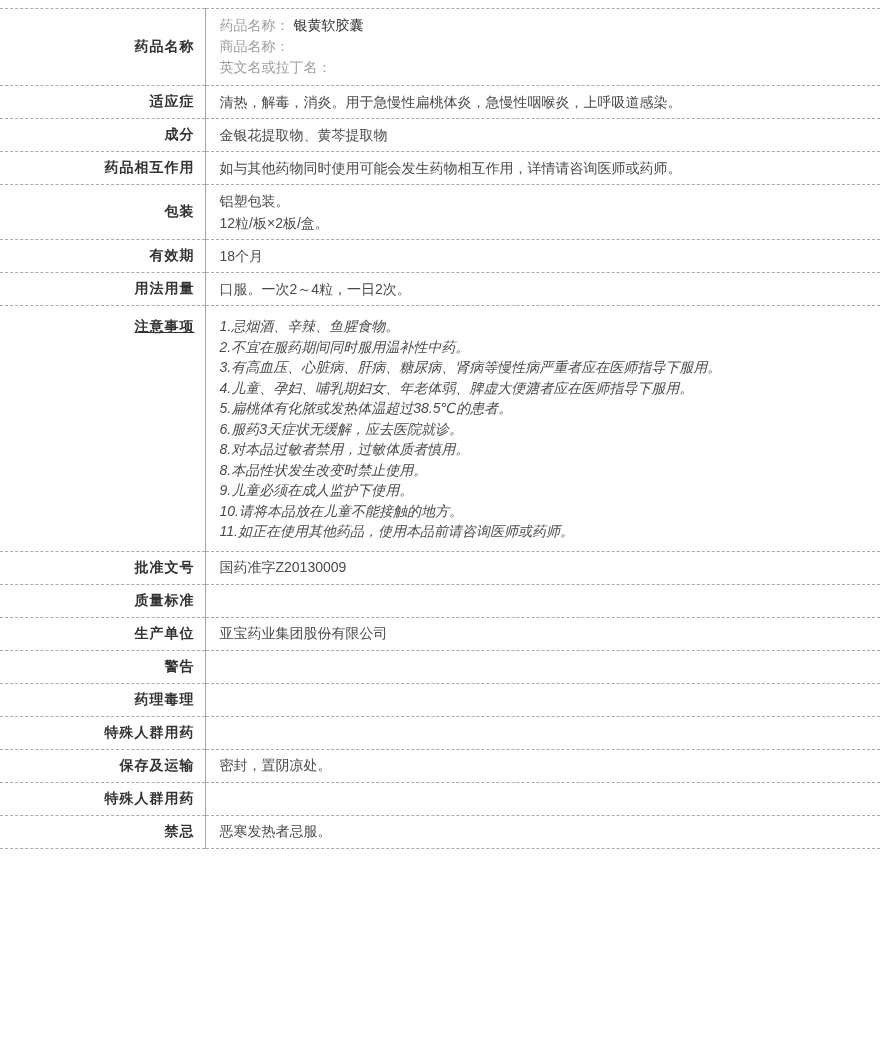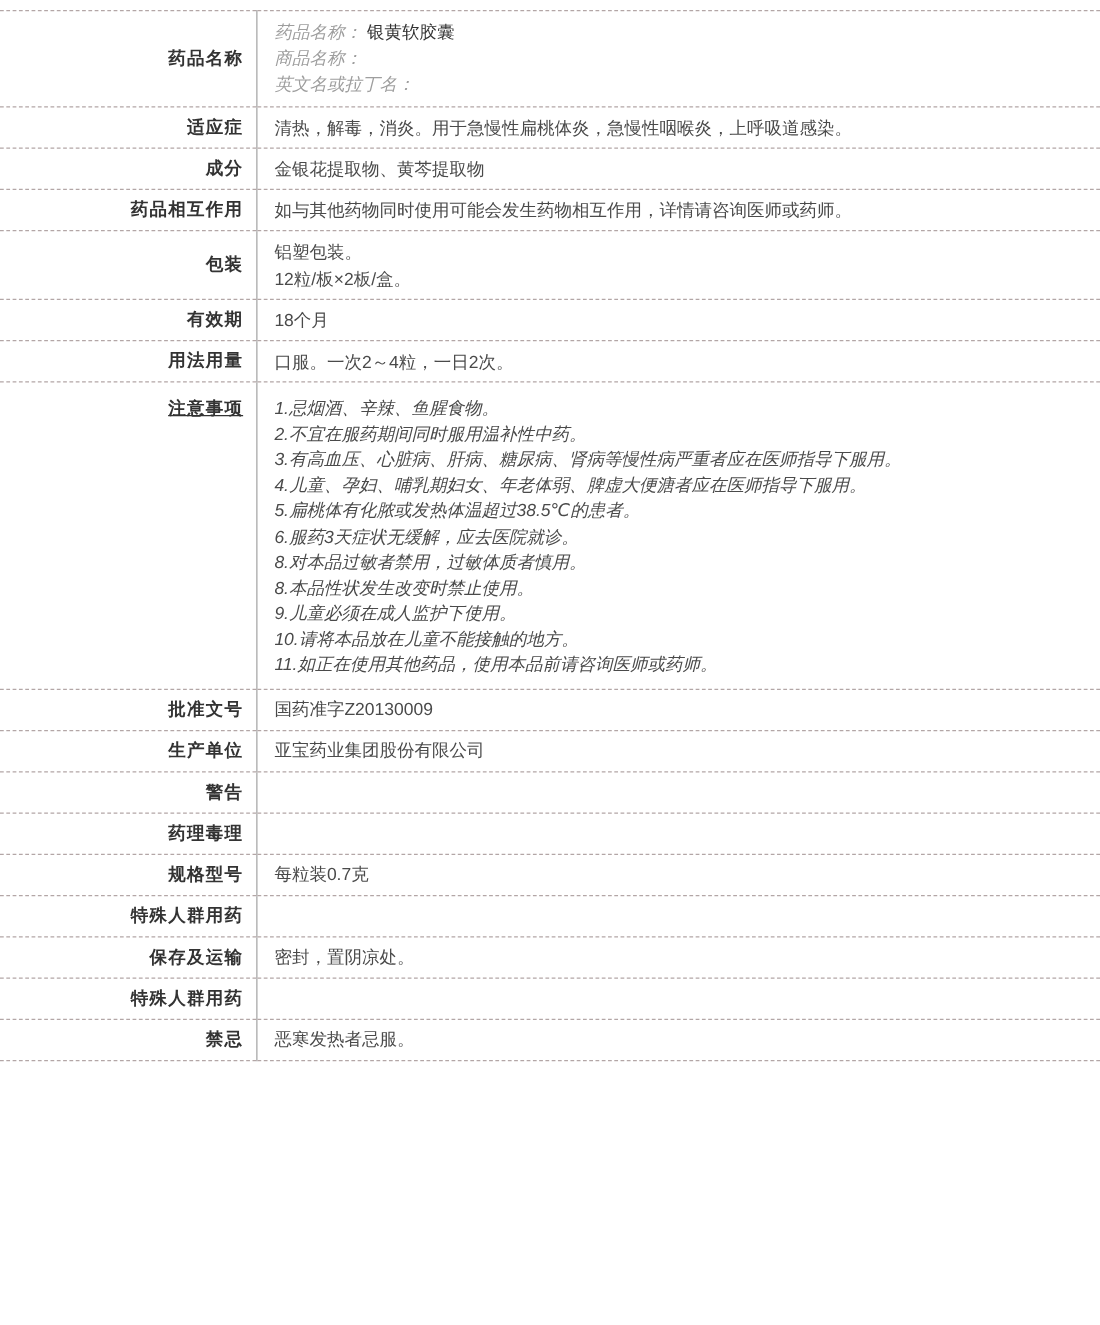--- a/index.html
+++ b/index.html
@@ -38,21 +38,21 @@
     letter-spacing:1px;
   }
   .value-cell{
     vertical-align:middle;
     padding:5px 14px;
     font-size:14px;
     line-height:21px;
     color:var(--body-color);
   }
   .name-row .value-cell{padding-top:6px;padding-bottom:7px;}
-  .name-row .field-key{color:var(--muted-color);font-style:italic;}
+  .name-row .field-key{color:var(--muted-color);}
   .name-row .field-value{color:var(--label-color);padding-left:4px;}
   .pack-row .value-cell div{line-height:22px;}
   .notes-row .label-cell{vertical-align:top;padding-top:12px;text-decoration:underline;}
   .notes-row .value-cell{vertical-align:top;padding-top:10px;padding-bottom:9px;}
   .notes-row .note-line{line-height:20.5px;font-style:italic;}
 </style>
 </head>
 <body>
 
 <table class="doc-table">
@@ -115,40 +115,40 @@
       <div class="note-line">10.请将本品放在儿童不能接触的地方。</div>
       <div class="note-line">11.如正在使用其他药品，使用本品前请咨询医师或药师。</div>
     </td>
   </tr>
 
   <tr>
     <td class="label-cell">批准文号</td>
     <td class="value-cell">国药准字Z20130009</td>
   </tr>
 
+  <tr>
+    <td class="label-cell">质量标准</td>
+    <td class="value-cell"></td>
+  </tr>
 
   <tr>
     <td class="label-cell">生产单位</td>
     <td class="value-cell">亚宝药业集团股份有限公司</td>
   </tr>
 
   <tr>
     <td class="label-cell">警告</td>
     <td class="value-cell"></td>
   </tr>
 
   <tr>
     <td class="label-cell">药理毒理</td>
     <td class="value-cell"></td>
   </tr>
 
-  <tr>
-    <td class="label-cell">规格型号</td>
-    <td class="value-cell">每粒装0.7克</td>
-  </tr>
 
   <tr>
     <td class="label-cell">特殊人群用药</td>
     <td class="value-cell"></td>
   </tr>
 
   <tr>
     <td class="label-cell">保存及运输</td>
     <td class="value-cell">密封，置阴凉处。</td>
   </tr>

